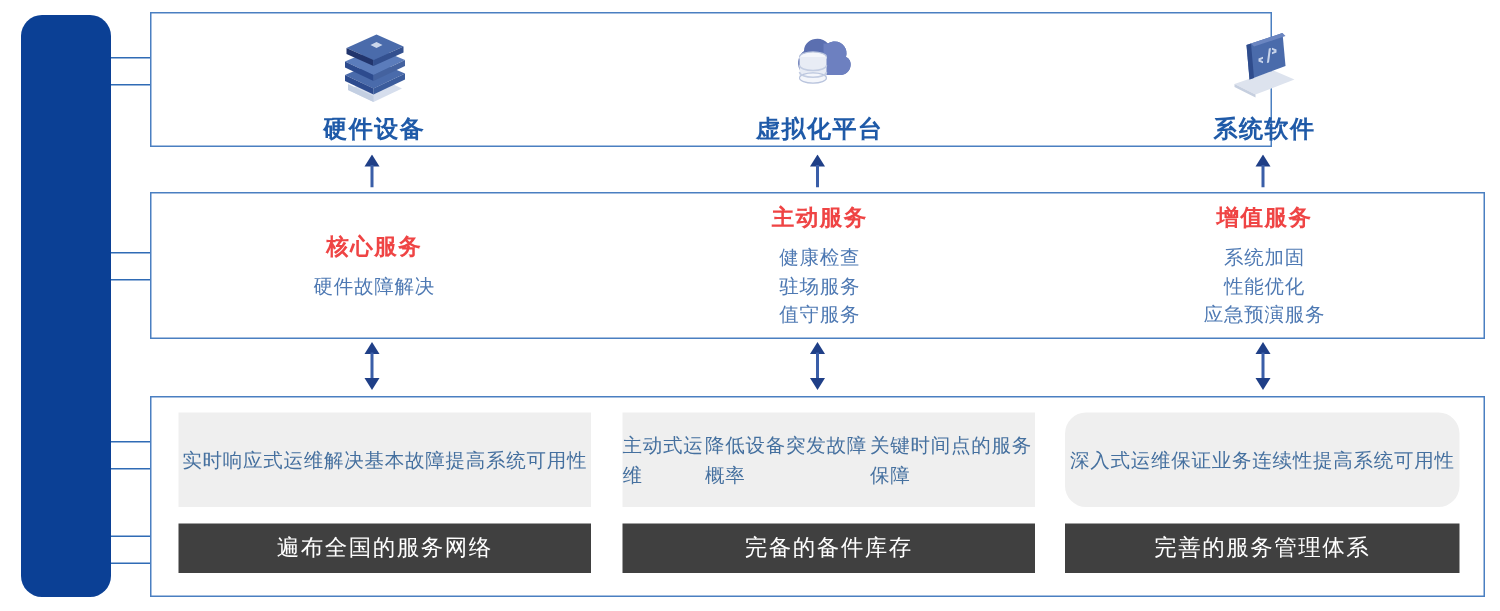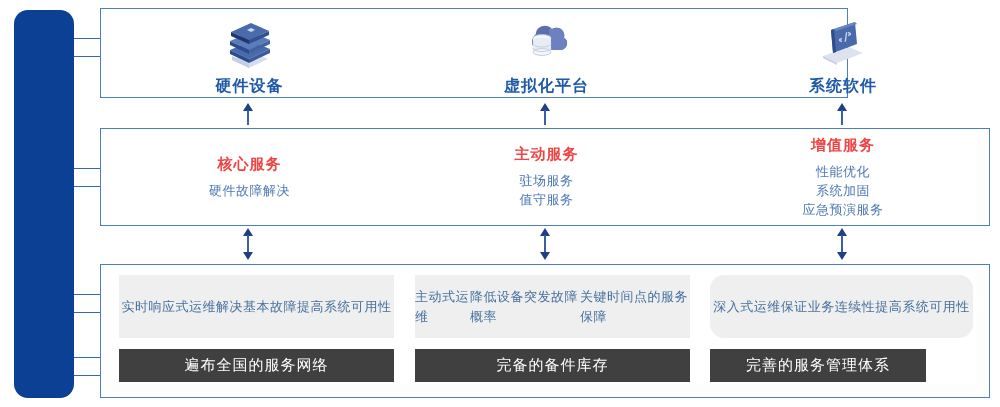--- a/index.html
+++ b/index.html
@@ -256,28 +256,29 @@
 
   <div class="section-box" style="left:100px; top:128px; width:890px; height:98px;">
 
     <div class="content-col" style="left:0px; width:297px;">
       <div class="content-title">核心服务</div>
       <div class="content-item">硬件故障解决</div>
     </div>
 
     <div class="content-col" style="left:297px; width:297px;">
       <div class="content-title">主动服务</div>
+      <div class="content-item">健康检查</div>
       <div class="content-item">驻场服务</div>
       <div class="content-item">值守服务</div>
     </div>
 
     <div class="content-col" style="left:594px; width:296px;">
       <div class="content-title">增值服务</div>
+      <div class="content-item">系统加固</div>
       <div class="content-item">性能优化</div>
-      <div class="content-item">系统加固</div>
       <div class="content-item">应急预演服务</div>
     </div>
   </div>
 
   <div class="arrow-wrap" style="left:240px; top:228px;">
     <svg width="16" height="32" viewBox="0 0 16 32">
       <polygon points="8,0 13,8 3,8" fill="#1F3F87"></polygon>
       <rect x="7" y="7" width="2" height="18" fill="#3a5ea8"></rect>
       <polygon points="8,32 13,24 3,24" fill="#1F3F87"></polygon>
     </svg>
@@ -314,18 +315,18 @@
       <div class="gray-line">保证业务连续性</div>
       <div class="gray-line">提高系统可用性</div>
     </div>
 
     <div class="blue-bar" style="left:18px; top:84px; width:275px; height:33px;">
       <span class="blue-bar-label">遍布全国的服务网络</span>
     </div>
     <div class="blue-bar" style="left:314px; top:84px; width:275px; height:33px;">
       <span class="blue-bar-label">完备的备件库存</span>
     </div>
-    <div class="blue-bar" style="left:609px; top:84px; width:216px; height:33px;">
+    <div class="blue-bar" style="left:609px; top:84px; width:263px; height:33px;">
       <span class="blue-bar-label">完善的服务管理体系</span>
     </div>
   </div>
 
 </div>
 
 </body></html>

